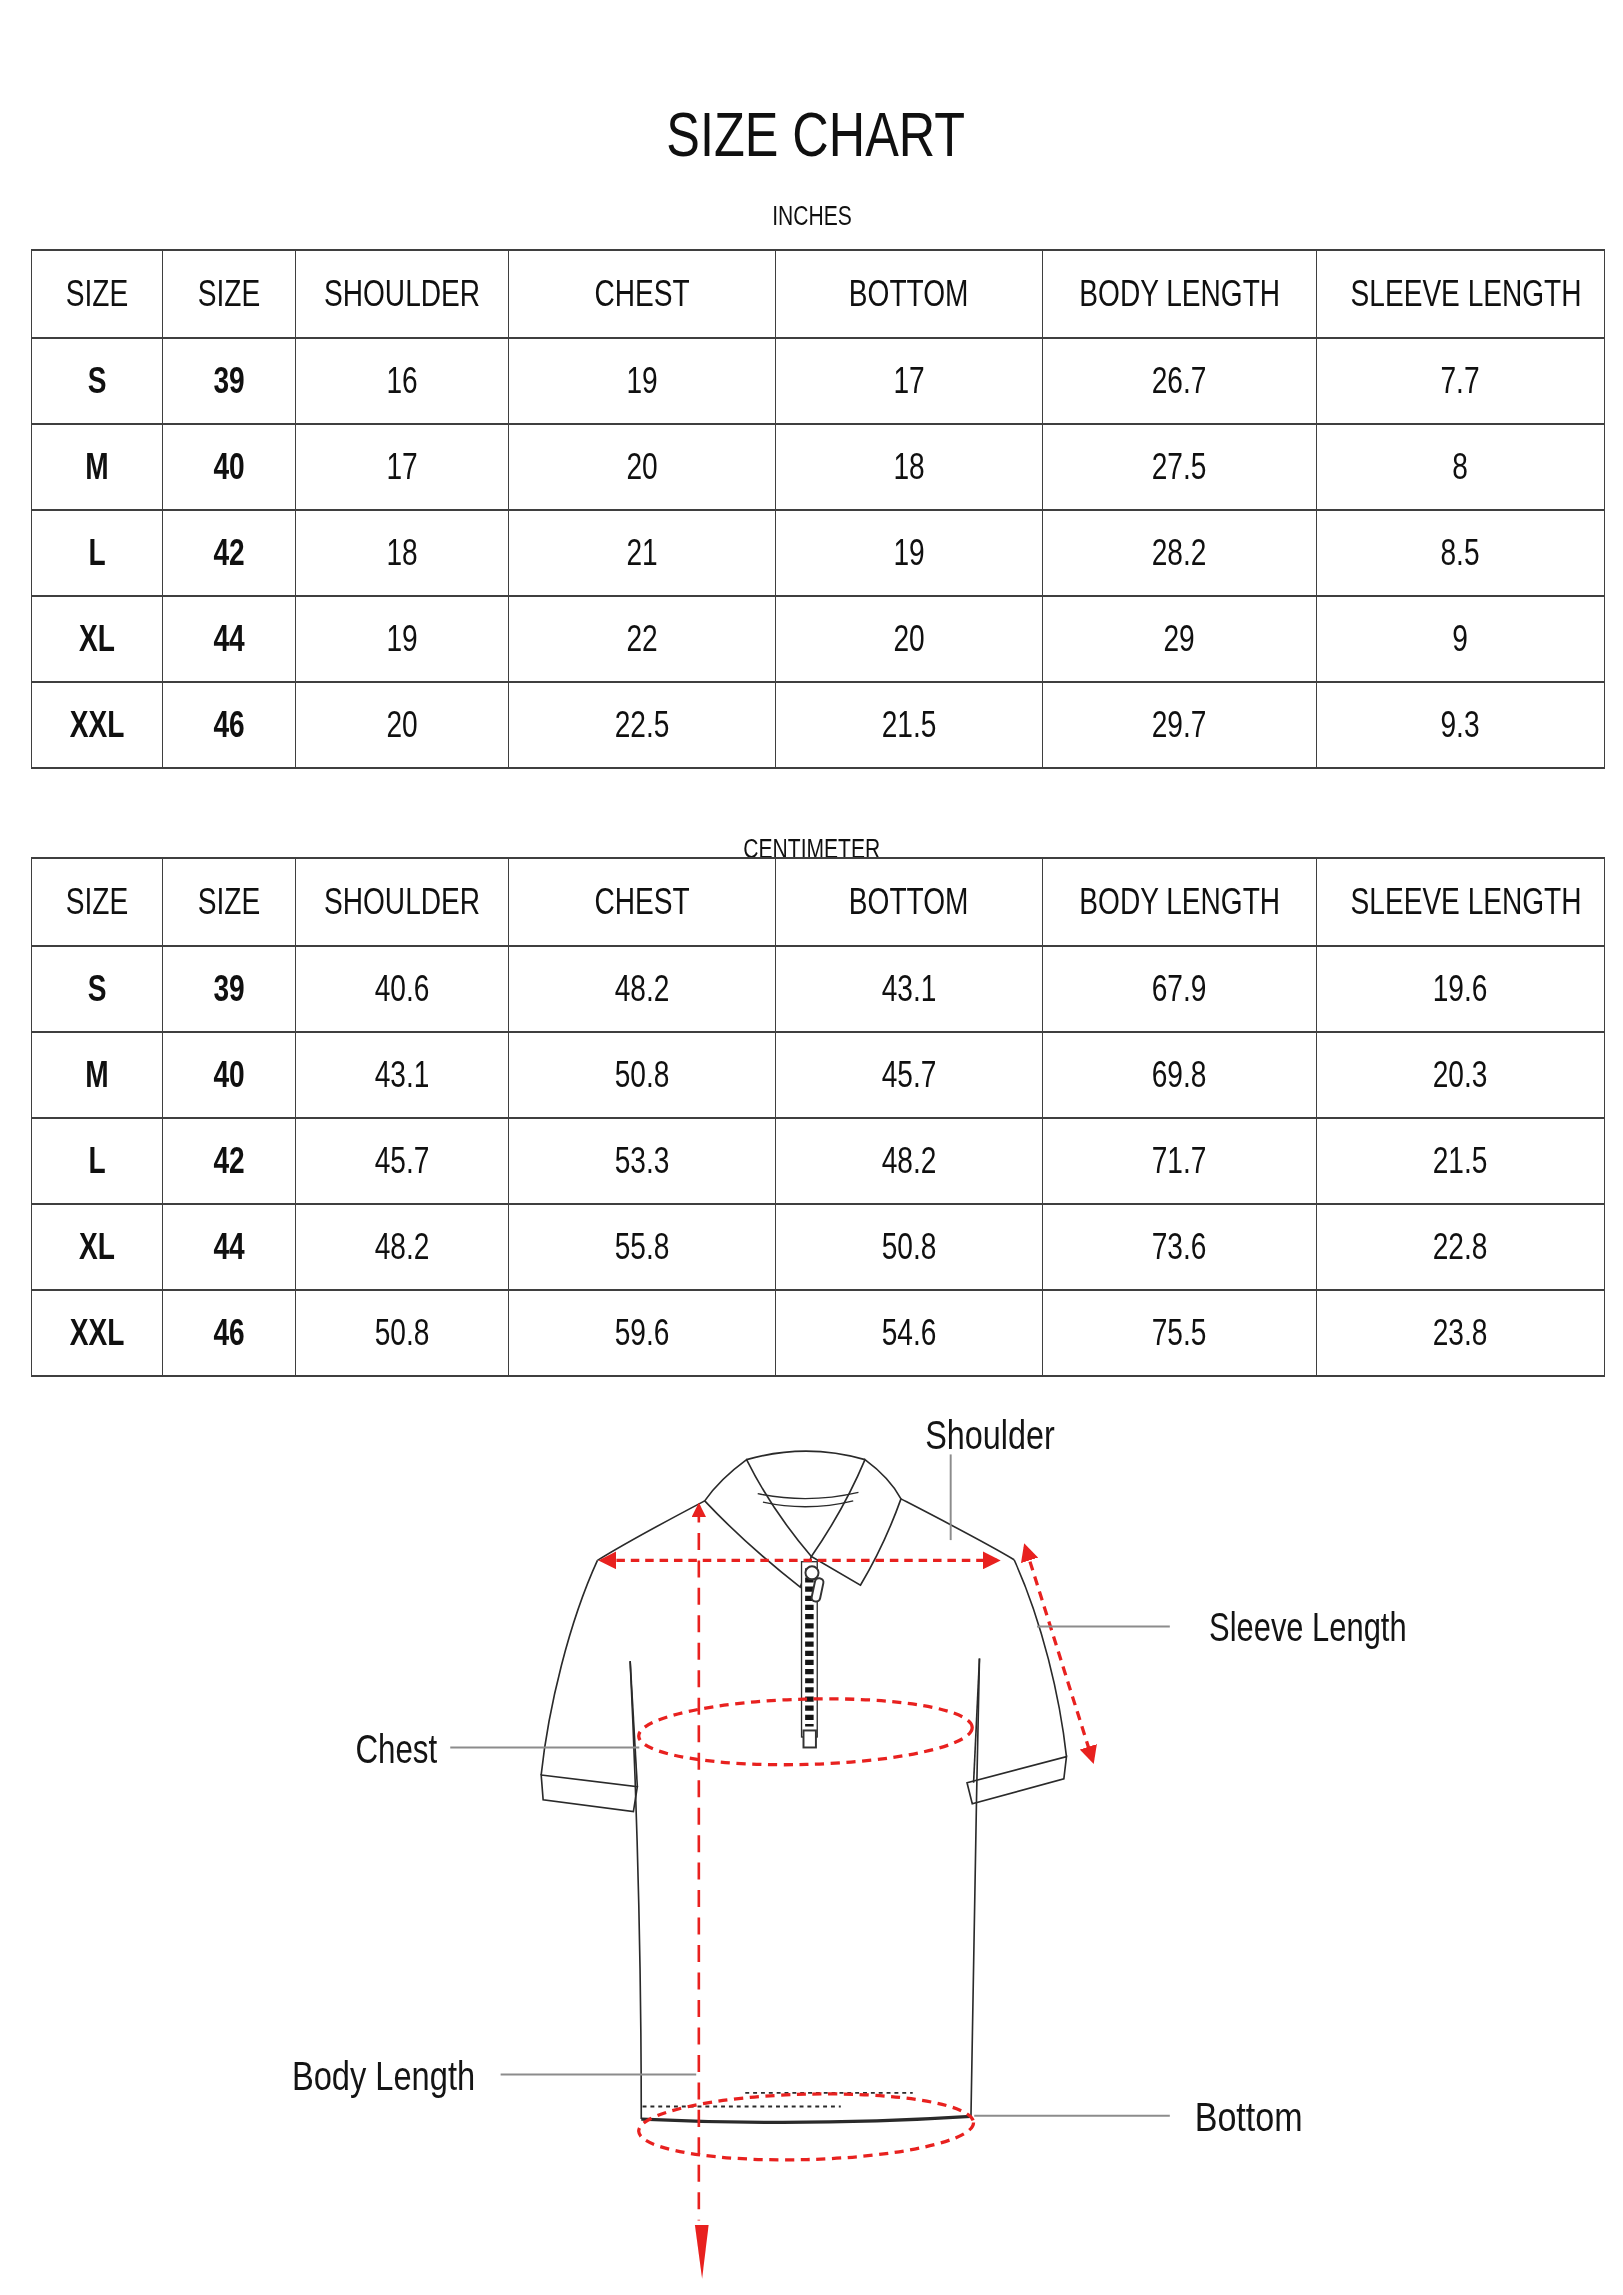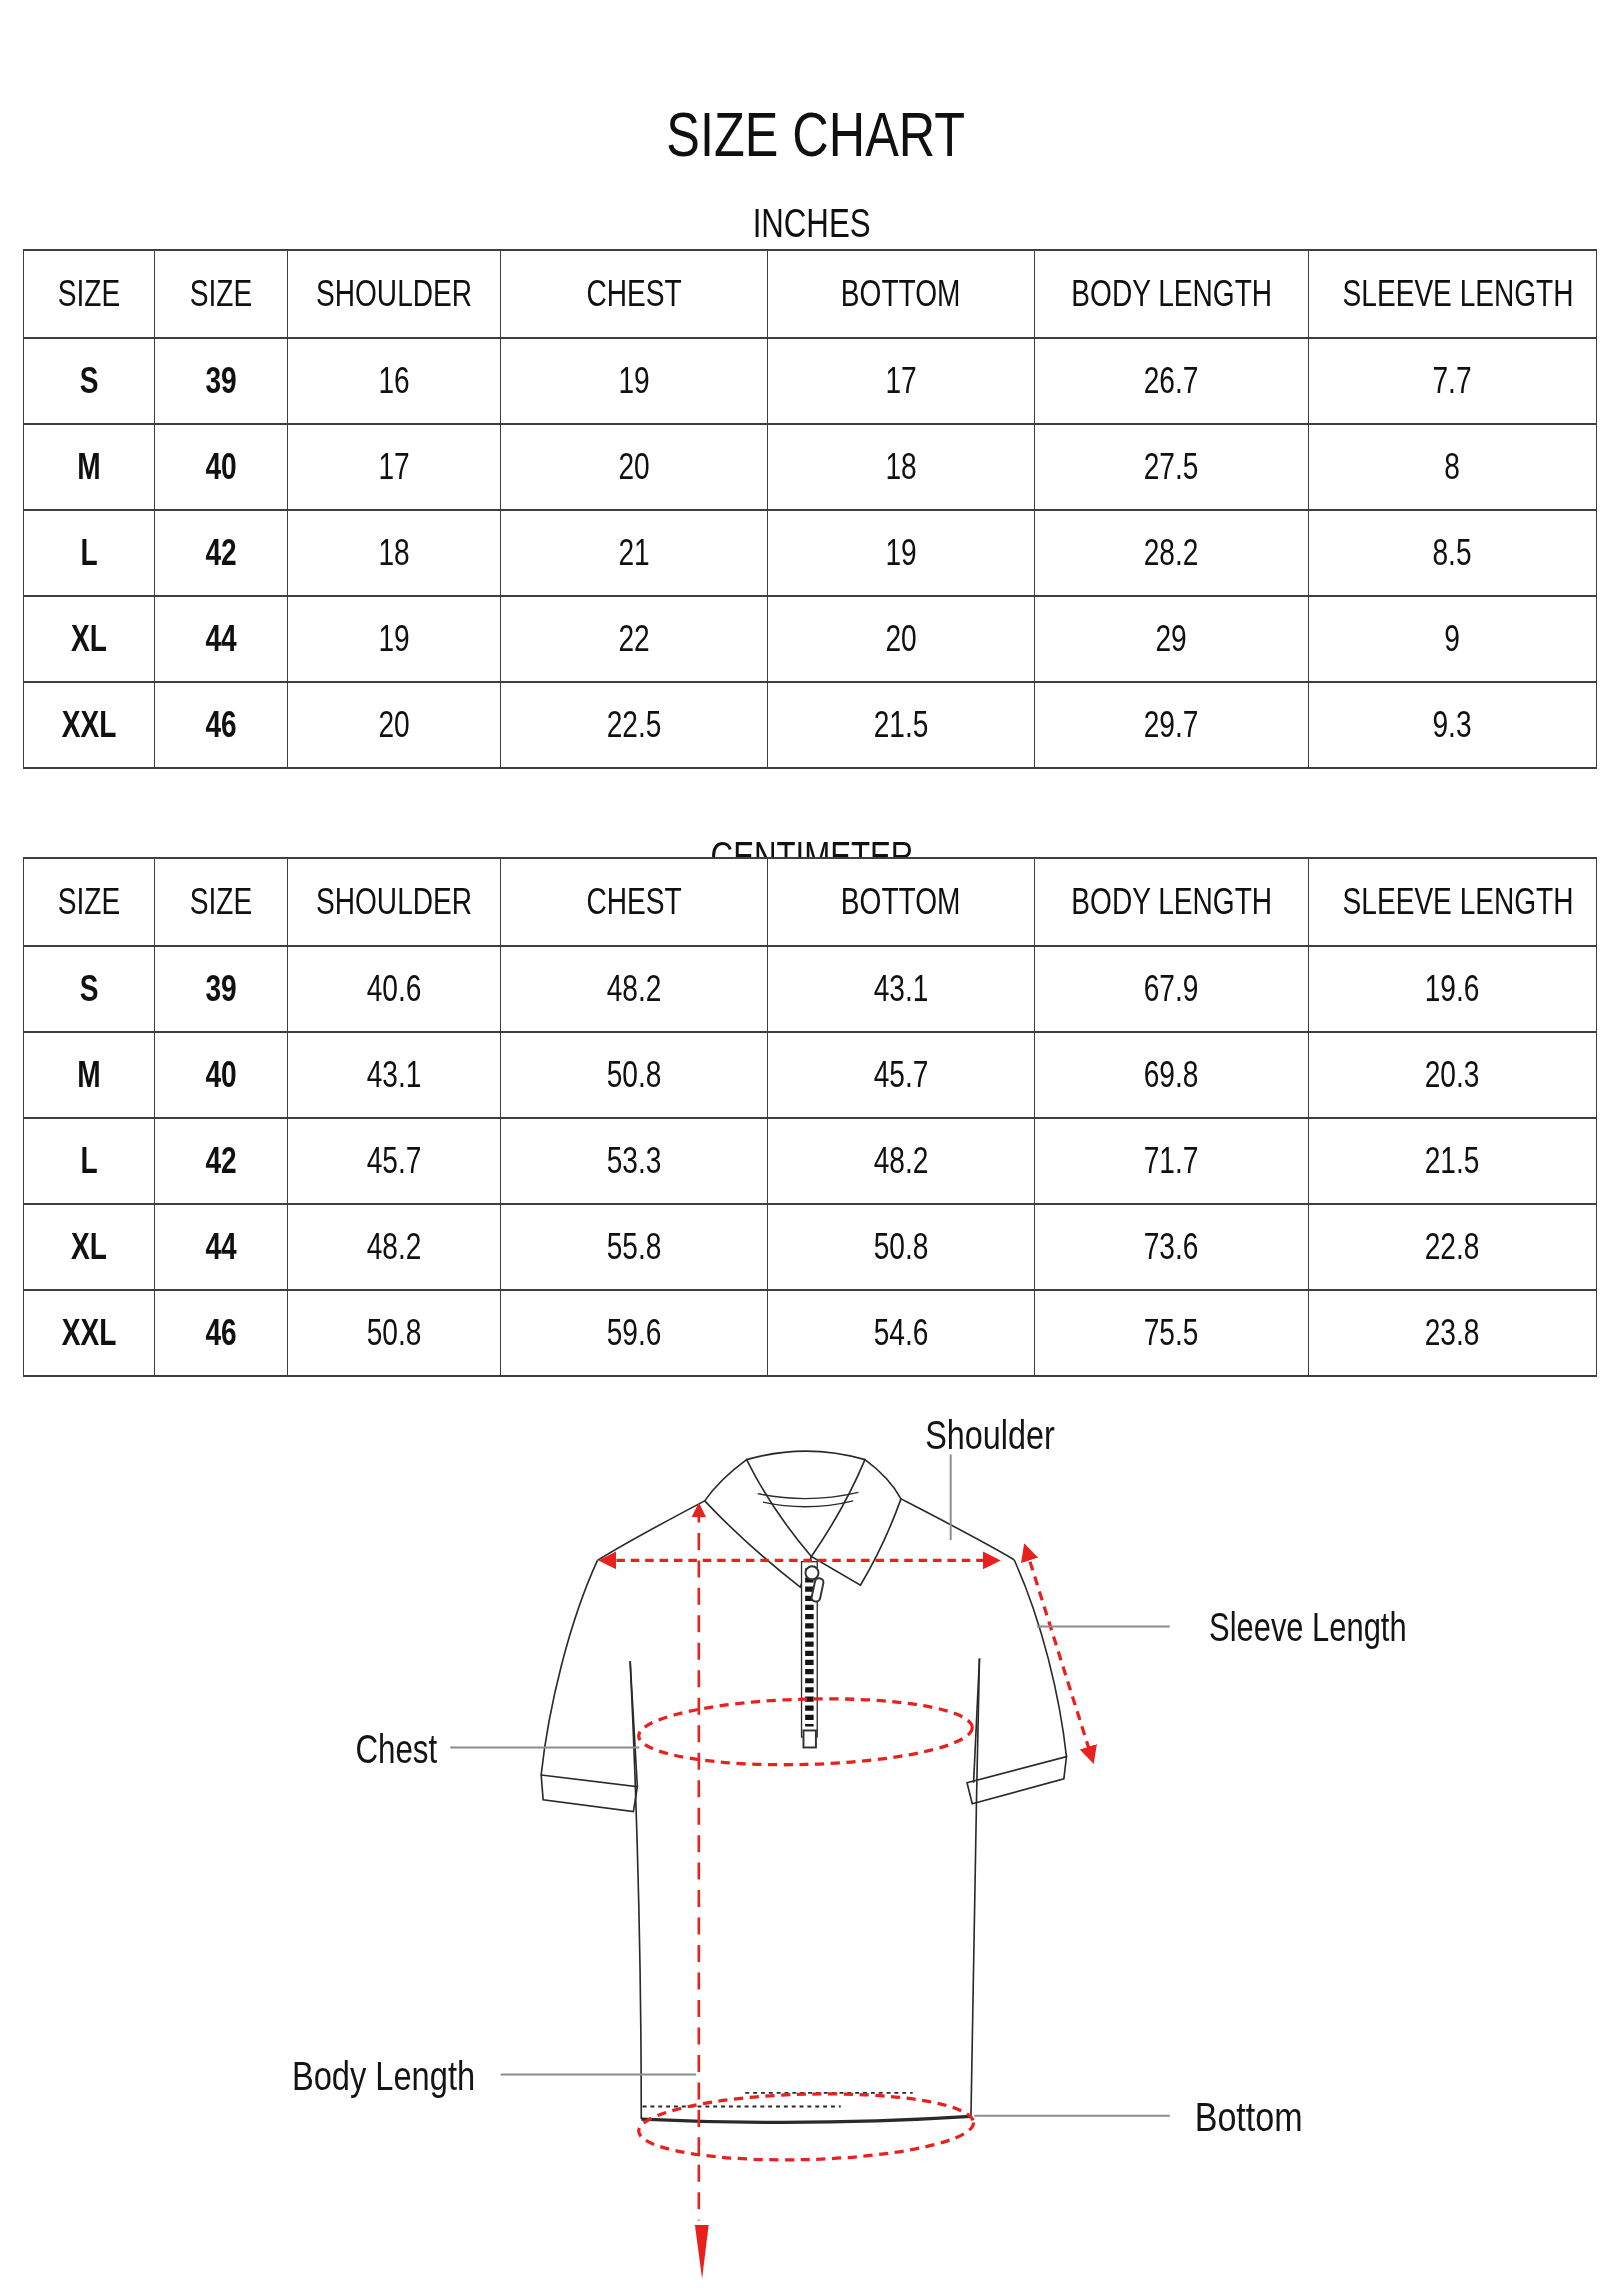--- a/index.html
+++ b/index.html
@@ -3,25 +3,25 @@
 <meta charset="utf-8">
 <style>
   html,body{margin:0;padding:0;background:#ffffff;}
   body{width:1624px;height:2295px;position:relative;font-family:"Liberation Sans",sans-serif;color:#101010;}
 
   .cx{display:inline-block;transform:scaleX(0.78);transform-origin:center;white-space:nowrap;}
   .cx-title{display:inline-block;transform:scaleX(0.8);transform-origin:center;white-space:nowrap;}
 
   .page-title{position:absolute;top:98px;left:4px;width:100%;text-align:center;
               font-size:63px;font-weight:400;letter-spacing:0px;}
-  .unit-label{position:absolute;left:0;width:100%;text-align:center;font-size:40px;font-weight:400;}
+  .unit-label{position:absolute;left:0;width:100%;text-align:center;font-size:27px;font-weight:400;}
   #inches-label{top:201px;}
   #cm-label{top:795px;margin-top:39px;}
 
-  table.size-table{position:absolute;left:23px;width:1574px;border-collapse:collapse;
+  table.size-table{position:absolute;left:31px;width:1574px;border-collapse:collapse;
                    table-layout:fixed;background:#ffffff;}
   #table-inches{top:249px;}
   #table-cm{top:857px;}
   .size-table th,.size-table td{
       border-left:1.3px solid #3f3f3f;border-right:1.3px solid #3f3f3f;
       border-top:2.6px solid #3f3f3f;border-bottom:2.6px solid #3f3f3f;
       text-align:center;vertical-align:middle;font-size:36px;font-weight:400;color:#101010;
       overflow:hidden;}
   .size-table thead tr{height:88px;}
   .size-table tbody tr{height:86px;}

